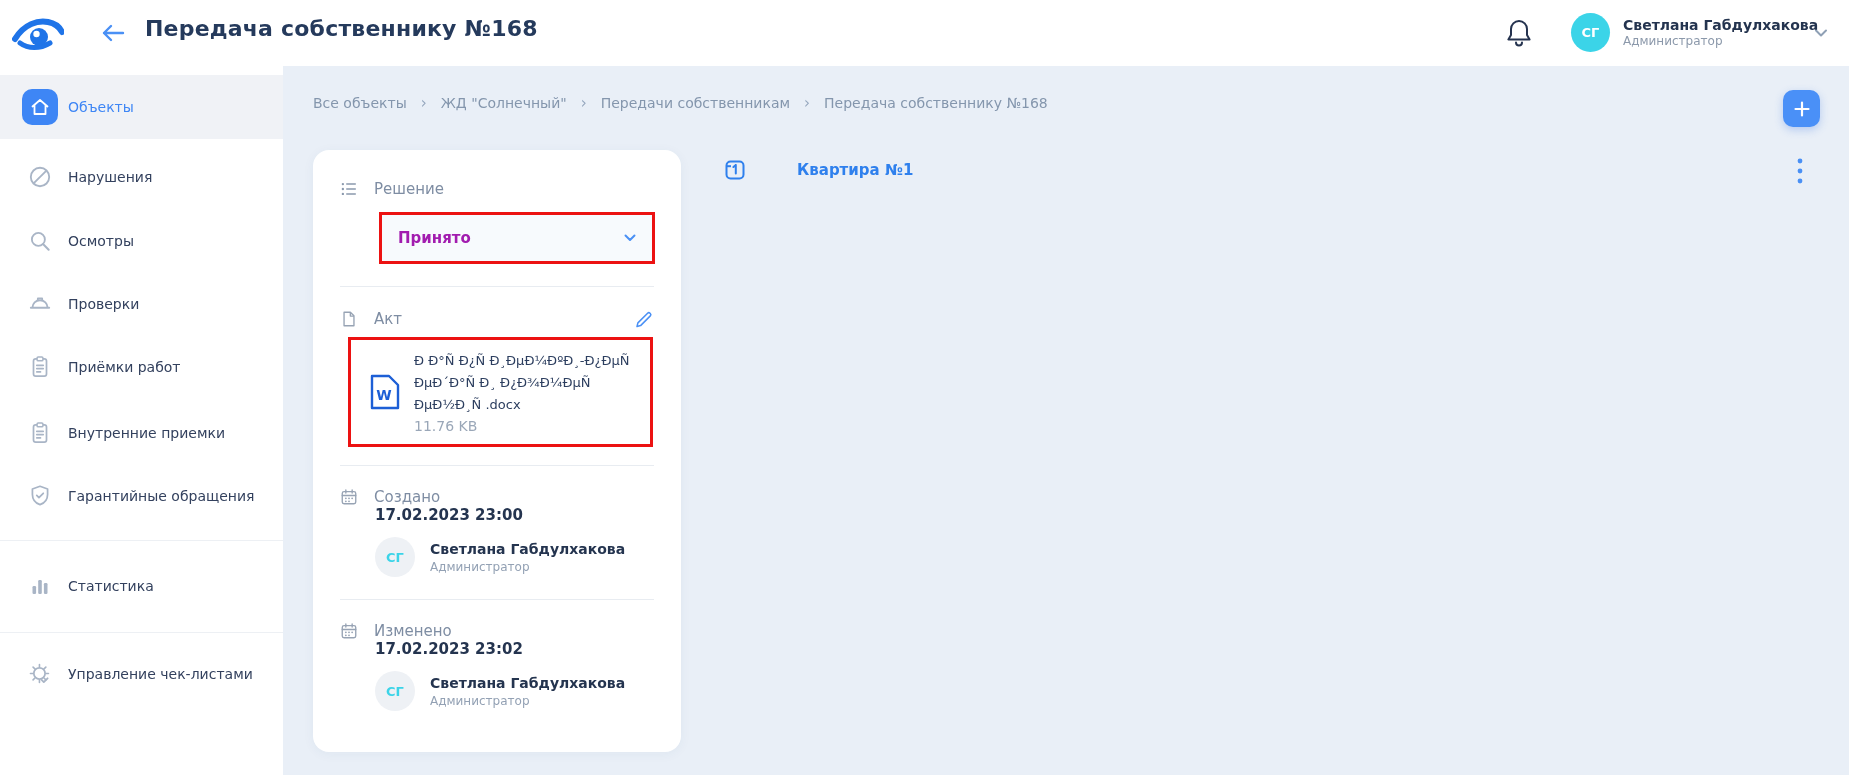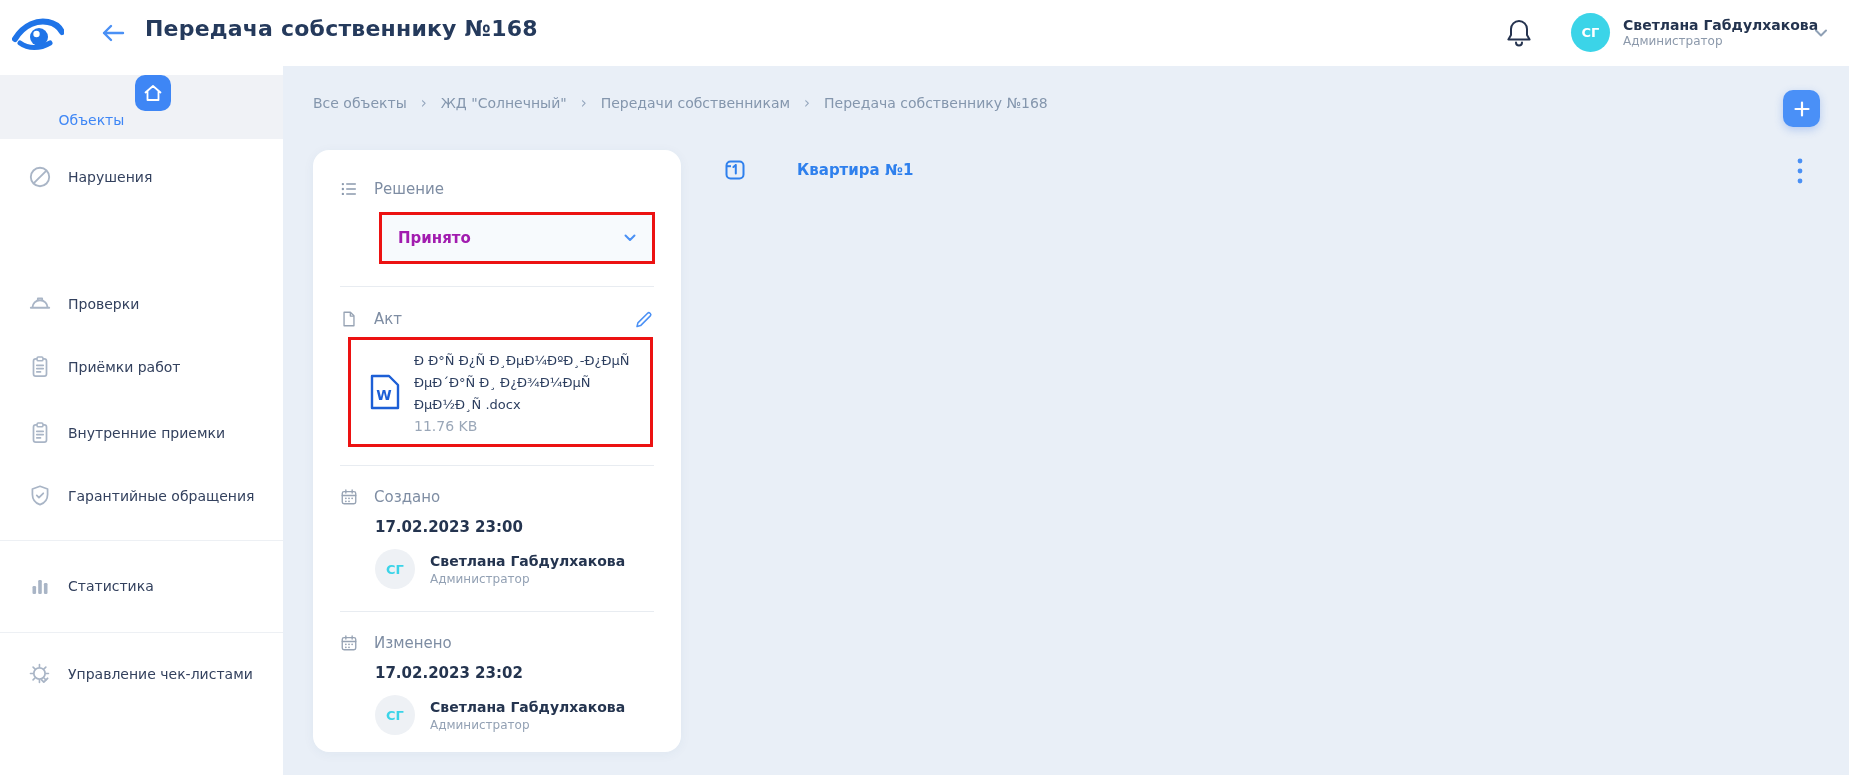--- a/index.html
+++ b/index.html
@@ -16,21 +16,21 @@
   .avatar-lg { width:39px; height:39px; border-radius:50%; background:#3bd4e8; color:#ffffff; display:flex; align-items:center; justify-content:center; font-size:13px; font-weight:bold; }
   .user-name { font-size:14px; font-weight:bold; color:#24344f; line-height:18px; }
   .user-role { font-size:12px; color:#8c99ab; line-height:15px; }
   .user-caret { position:absolute; left:1812px; top:24px; width:18px; height:18px; }
 
   
   .sidebar { position:absolute; left:0; top:66px; width:283px; height:709px; background:#ffffff; z-index:4; }
   .side-item { position:absolute; left:0; width:283px; height:64px; display:flex; align-items:center; padding-left:22px; cursor:pointer; }
   .side-item .ic { width:36px; height:36px; flex:0 0 36px; display:flex; align-items:center; justify-content:center; }
   .side-item .lbl { margin-left:10px; font-size:14px; color:#33415e; line-height:19px; width:198px; }
-  .side-item.active { background:#f0f2f6;flex-direction:column; }
+  .side-item.active { background:#f0f2f6; }
   .side-item.active .ic { background:#3e86f5; border-radius:10px; }
   .side-item.active .lbl { color:#3e86f5; }
   .side-div { position:absolute; left:0; width:283px; height:1px; background:#edf0f4; }
 
   
   .content { position:absolute; left:283px; top:66px; width:1566px; height:709px; background:#e9eff7; }
   .breadcrumb { position:absolute; left:30px; top:28px; display:flex; align-items:center; gap:14px; font-size:14px; color:#8496ad; }
   .crumb { cursor:pointer; white-space:nowrap; }
   .crumb-sep { color:#94a6bd; font-size:15px; }
   .add-btn { position:absolute; left:1500px; top:24px; width:37px; height:37px; border-radius:10px; background:#4a90f7; border:none; cursor:pointer; box-shadow:0 3px 8px rgba(60,120,230,.3); }
@@ -47,21 +47,21 @@
   .dropdown { height:46px; background:#f7fafd; display:flex; align-items:center; justify-content:space-between; padding:0 14px 0 16px; cursor:pointer; }
   .dropdown-value { font-size:15px; font-weight:600; color:#a21caf; }
   .hr { height:1px; background:#e8ecf1; margin:22px 0; }
   .act-head { display:flex; align-items:center; justify-content:space-between; }
   .edit-btn { width:20px; height:20px; cursor:pointer; }
   .attach-annot { margin-left:8px; margin-top:8px; width:305px; padding:10px 10px 10px 18px; display:flex; align-items:center; }
   .attach { display:flex; align-items:center; gap:13px; cursor:pointer; }
   .word-ic { flex:0 0 32px; }
   .file-name { font-size:13px; color:#2c3e5f; line-height:22px; width:226px; word-wrap:break-word; }
   .file-size { font-size:14px; color:#9aa7b8; margin-top:2px; }
-  .dt { margin-left:35px; margin-top:12px; font-size:15px; font-weight:bold; color:#24344f; }
+  .dt { margin-left:35px; font-size:15px; font-weight:bold; color:#24344f; }
   .person { margin-left:35px; margin-top:13px; display:flex; align-items:center; gap:15px; }
   .avatar-sm { width:40px; height:40px; border-radius:50%; background:#eef1f5; color:#3bd4e8; display:flex; align-items:center; justify-content:center; font-size:13px; font-weight:bold; }
   .p-name { font-size:14px; font-weight:600; color:#24344f; line-height:19px; }
   .p-role { font-size:12px; color:#93a1b4; line-height:16px; }
 
   
   .unit-head { position:absolute; left:440px; top:92px; display:flex; align-items:center; gap:10px; }
   .unit-title { font-size:15px; font-weight:600; color:#2f80ed; cursor:pointer;margin-left:40px; }
   .dots-btn { position:absolute; left:1505px; top:92px; width:24px; height:26px; cursor:pointer; display:flex; align-items:center; justify-content:center; }
   .table-card { position:absolute; left:440px; top:139px; width:1097px; height:68px; background:#ffffff; border-radius:14px; box-shadow:0 2px 10px rgba(40,70,120,.04); }
@@ -112,20 +112,29 @@
   <div class="side-item" style="top:79px">
     <span class="ic">
       <svg width="26" height="26" viewBox="0 0 24 24">
           <circle cx="12" cy="12" r="8.5" fill="none" stroke="#a9b5c6" stroke-width="1.7"></circle>
           <path d="M6.3 17.7 L17.7 6.3" stroke="#a9b5c6" stroke-width="1.7"></path>
         </svg>
     </span>
     <span class="lbl">Нарушения</span>
   </div>
 
+  <div class="side-item" style="top:143px">
+    <span class="ic">
+      <svg width="26" height="26" viewBox="0 0 24 24">
+          <circle cx="10.5" cy="10.5" r="6" fill="none" stroke="#a9b5c6" stroke-width="1.7"></circle>
+          <path d="M15 15 L20 20" stroke="#a9b5c6" stroke-width="1.9" stroke-linecap="round"></path>
+        </svg>
+    </span>
+    <span class="lbl">Осмотры</span>
+  </div>
 
   <div class="side-item" style="top:206px">
     <span class="ic">
       <svg width="26" height="26" viewBox="0 0 24 24">
           <path d="M5 15.5 a7 7 0 0 1 14 0" fill="none" stroke="#a9b5c6" stroke-width="1.7"></path>
           <path d="M3.5 15.5 h17" stroke="#a9b5c6" stroke-width="1.7" stroke-linecap="round"></path>
           <path d="M10 9 V6.8 h4 V9" fill="none" stroke="#a9b5c6" stroke-width="1.6" stroke-linejoin="round"></path>
         </svg>
     </span>
     <span class="lbl">Проверки</span>

